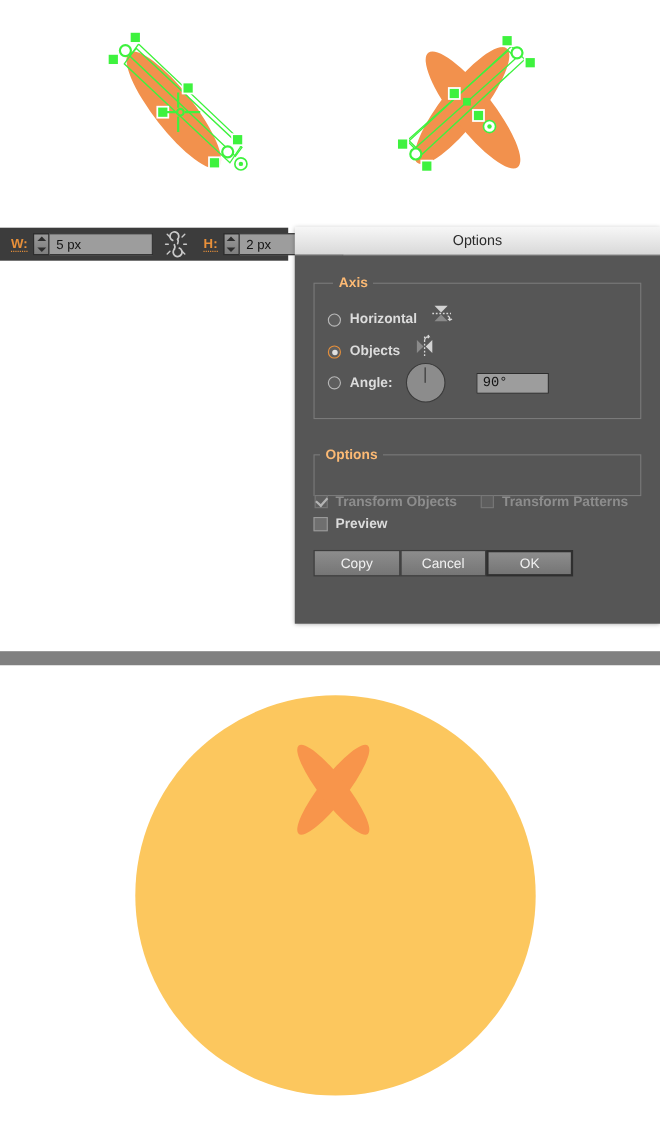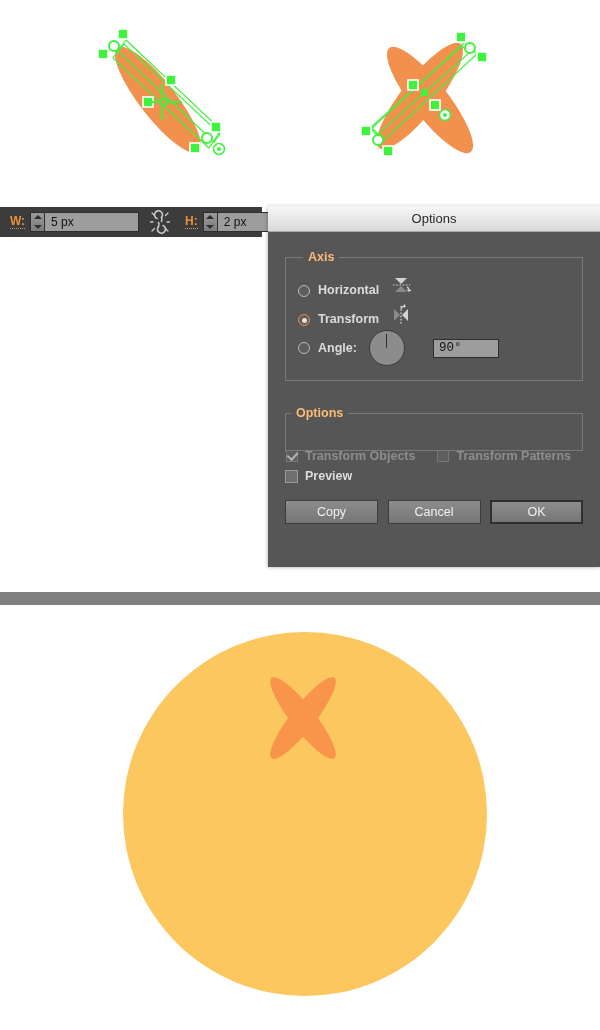--- a/index.html
+++ b/index.html
@@ -124,21 +124,21 @@
   .chk-label{font-size:12.5px;font-weight:bold;margin-left:7px;color:#dcdcdc;}
   .chk-label.disabled{color:#8d8d8d;}
 
   #opt-inner{display:flex;align-items:flex-end;height:43px;}
   #opt-inner .check-row:first-child{margin-right:22px;}
 
   .preview-row{margin-top:18px;display:flex;align-items:center;}
   .preview-row .chk{width:13px;height:13px;background:#6f6f6f;border-color:#9a9a9a;}
 
   .btn-row{
-    position:absolute;left:17px;bottom:43px;width:298px;
+    position:absolute;left:17px;bottom:43px;width:236px;
     display:flex;justify-content:space-between;
   }
   .btn{
     width:93px;height:24px;
     background:linear-gradient(#8d8d8d,#757575);
     border:1px solid #3c3c3c;
     color:#f0f0f0;font-size:12.5px;
     display:flex;align-items:center;justify-content:center;
     box-sizing:border-box;
   }
@@ -276,21 +276,21 @@
             <path d="M4 3 L16 3 L10 9 Z" fill="#d2d2d2"></path>
             <path d="M4 17 L16 17 L10 11 Z" fill="#8a8a8a"></path>
             <path d="M2 10 L19 10" stroke="#d8d8d8" stroke-width="1.2" stroke-dasharray="1.6 1.6"></path>
             <path d="M16 12 a4 4 0 0 1 2 4 L20 15 M18 16 L16.2 15" stroke="#d8d8d8" stroke-width="1.2" fill="none"></path>
           </svg>
         </span>
       </div>
 
       <div class="radio-row">
         <span class="radio on"></span>
-        <span class="radio-label">Transform</span>
+        <span class="radio-label">Objects</span>
         <span class="axis-icon">
           <svg width="22" height="22" viewBox="0 0 22 22">
             <path d="M3 5 L3 17 L9 11 Z" fill="#8a8a8a"></path>
             <path d="M17 5 L17 17 L11 11 Z" fill="#d2d2d2"></path>
             <path d="M10 2 L10 20" stroke="#d8d8d8" stroke-width="1.2" stroke-dasharray="1.6 1.6"></path>
             <path d="M10 5 a4 4 0 0 1 4 -3 L13 0.5 M14 2 L13 3.5" stroke="#d8d8d8" stroke-width="1.2" fill="none"></path>
           </svg>
         </span>
       </div>
 

